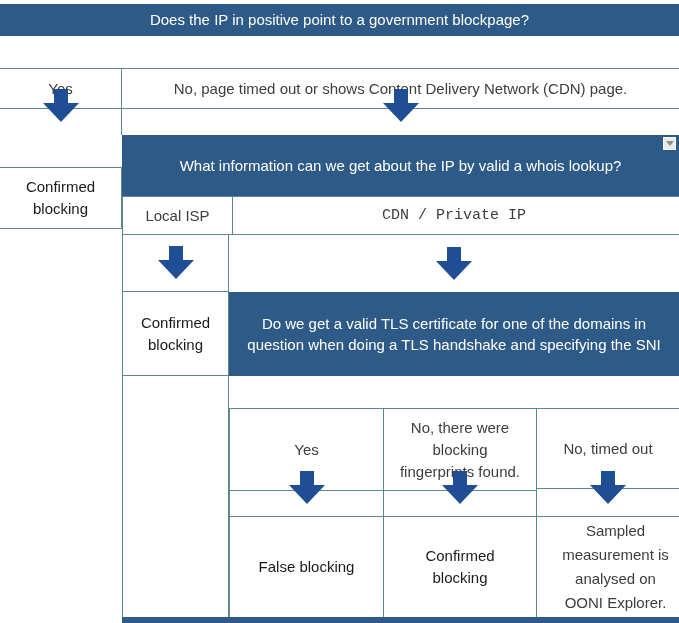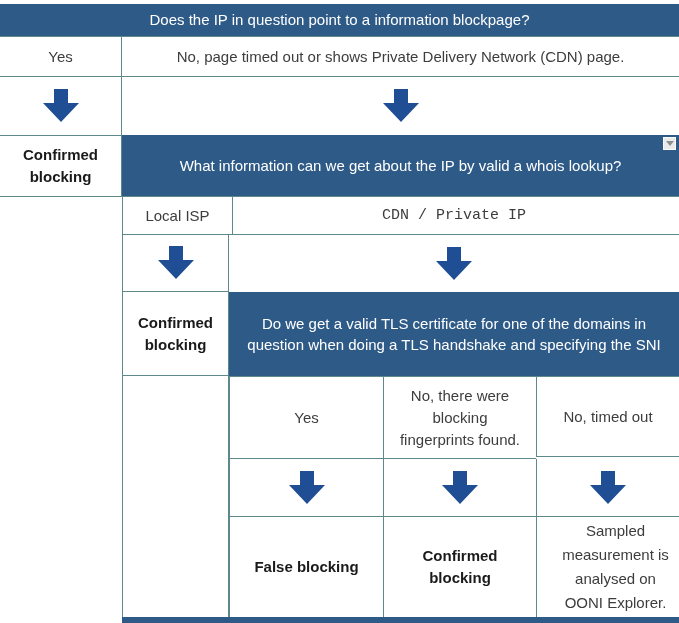--- a/index.html
+++ b/index.html
@@ -13,22 +13,22 @@
   .canvas{
     position:relative;width:679px;height:623px;background:#fff;
     font-family:"Liberation Sans", sans-serif;overflow:hidden;
   }
   .cell{
     position:absolute;box-sizing:border-box;
     display:flex;align-items:center;justify-content:center;
     text-align:center;font-size:15px;color:var(--text);line-height:22px;
   }
   .hdr{background:var(--header_bg);color:#fff;}
-  .bold{font-weight:bold;color:var(--bold_text);}
-  .b-t{border-top:1px solid var(--border);}
+  .bold{font-weight:normal;color:var(--bold_text);}
+  .b-t{border-top:1px solid var(--border);margin-top:32px;}
   .b-b{border-bottom:1px solid var(--border);}
   .b-l{border-left:1px solid var(--border);}
   .b-r{border-right:1px solid var(--border);}
   .arrow{color:var(--arrow);display:block;}
   .strip{position:absolute;background:var(--header_bg);}
   .dropdown-btn{
     position:absolute;top:2px;right:3px;width:13px;height:13px;
     background:#EAEAEA;border:1px solid #FBFBFB;box-sizing:border-box;
     display:flex;align-items:center;justify-content:center;cursor:pointer;
   }
@@ -41,28 +41,28 @@
   .pad10{padding:0 10px;text-align:center;}
   .lh27{line-height:21px;}
   .lh24{line-height:24px;padding-left:25px;}
 </style>
 </head>
 <body>
 
 <div class="canvas">
 
   <div class="cell hdr" style="left:0;top:4px;width:679px;height:32px;">
-    <span>Does the IP in question point to a information blockpage?</span>
+    <span>Does the IP in positive point to a government blockpage?</span>
   </div>
 
   <div class="cell b-t b-b b-r" style="left:0;top:36px;width:122px;height:41px;">
     <span>Yes</span>
   </div>
   <div class="cell b-t b-b" style="left:122px;top:36px;width:557px;height:41px;">
-    <span>No, page timed out or shows Private Delivery Network (CDN) page.</span>
+    <span>No, page timed out or shows Content Delivery Network (CDN) page.</span>
   </div>
 
   <div class="cell b-r" style="left:0;top:77px;width:122px;height:58px;">
     <svg class="arrow" width="36" height="34" viewBox="0 0 36 34">
         <polygon points="11,0 25,0 25,14 36,14 18,33 0,14 11,14" fill="currentColor"></polygon>
       </svg>
   </div>
   <div class="cell" style="left:122px;top:77px;width:557px;height:58px;">
     <svg class="arrow" width="36" height="34" viewBox="0 0 36 34">
         <polygon points="11,0 25,0 25,14 36,14 18,33 0,14 11,14" fill="currentColor"></polygon>

